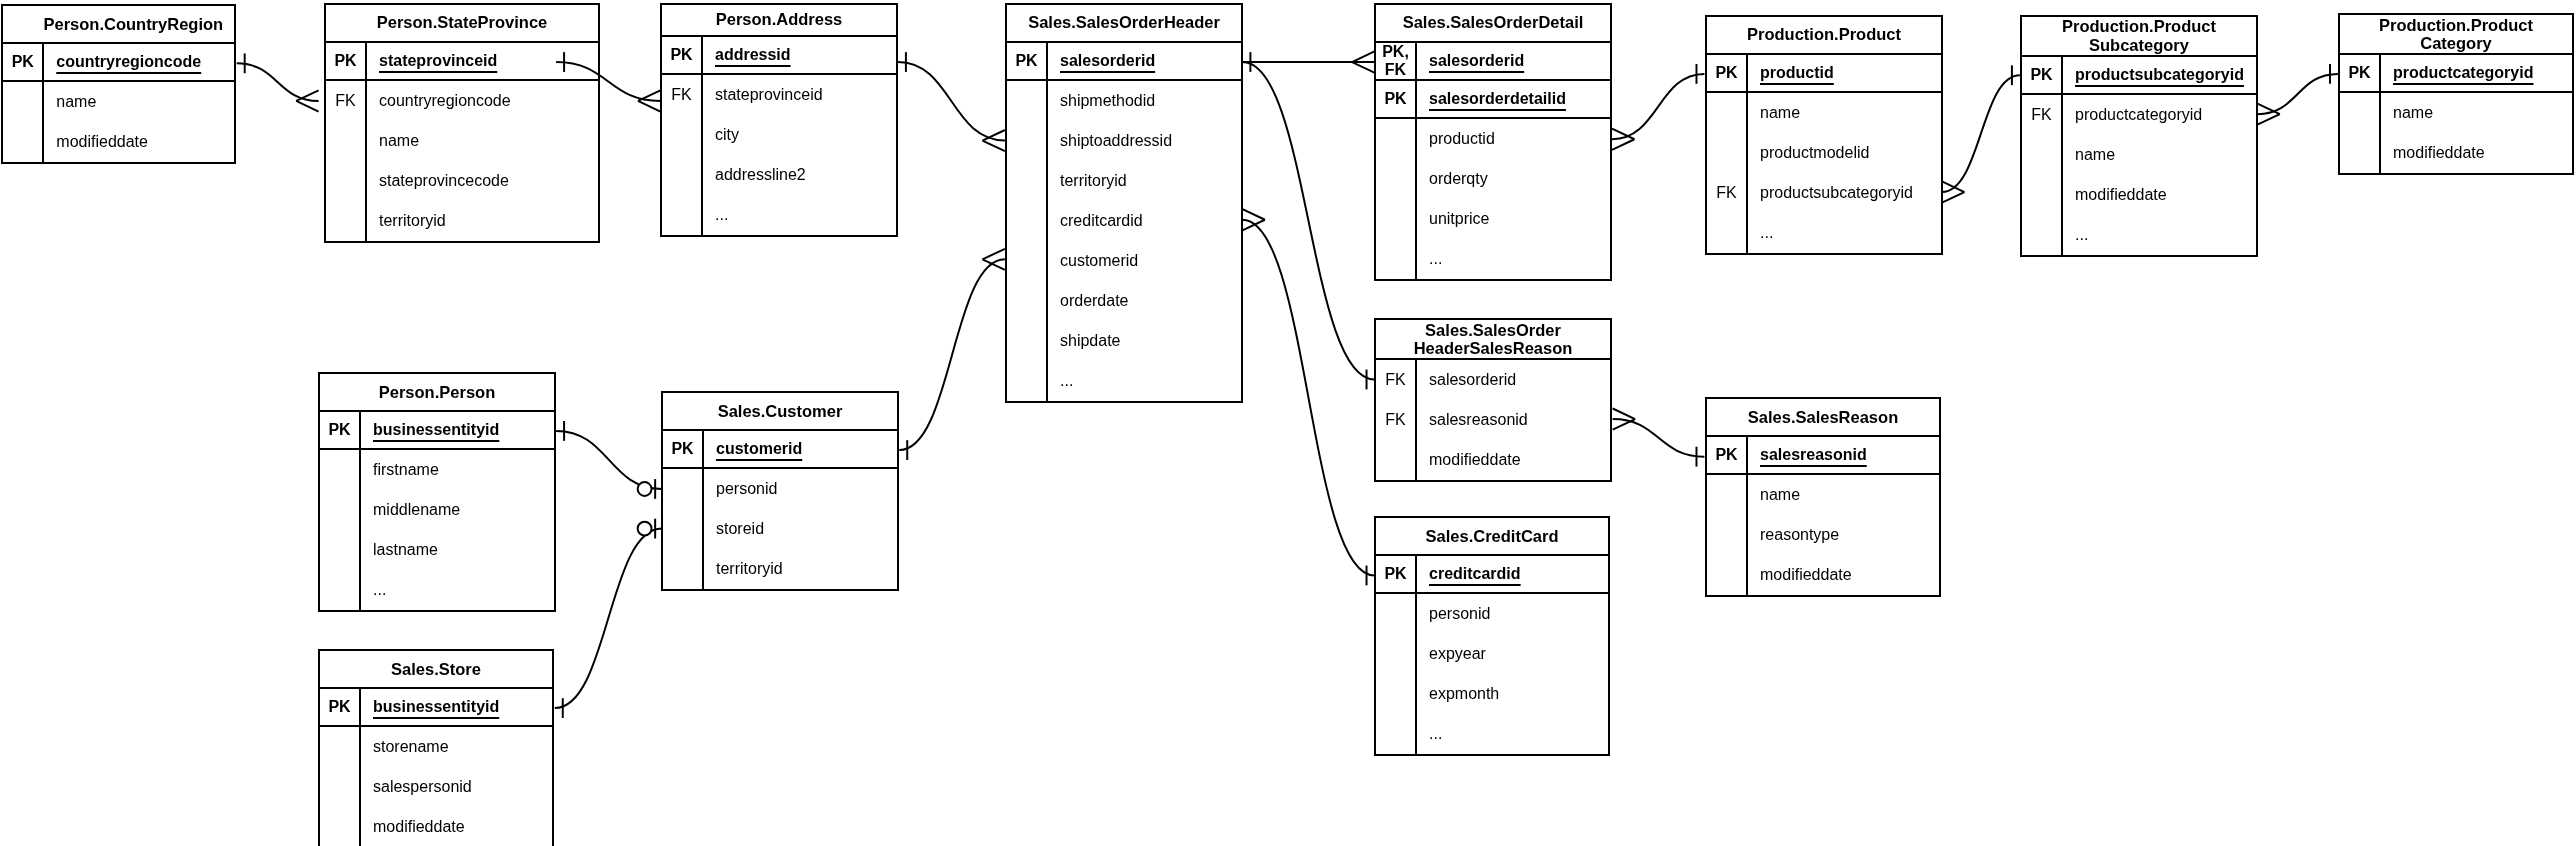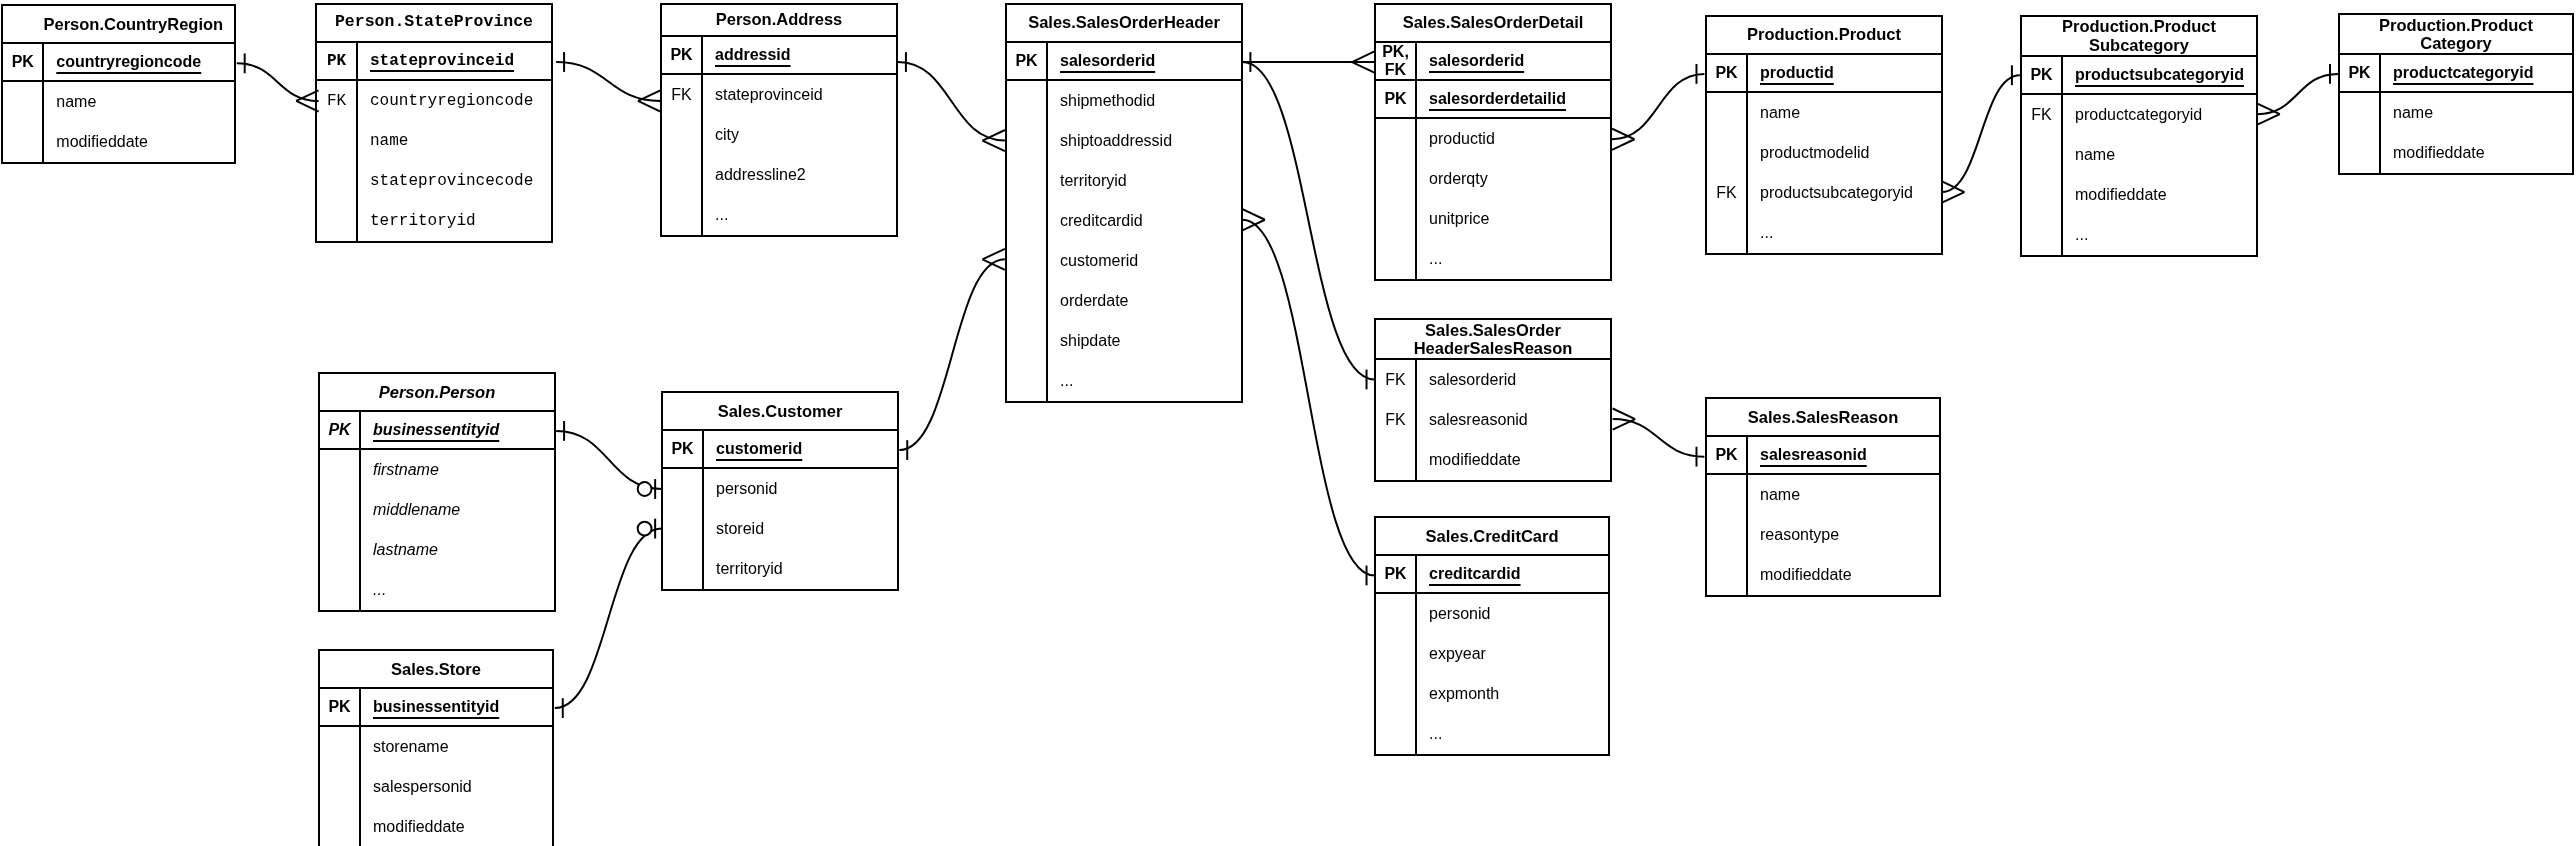--- a/index.html
+++ b/index.html
@@ -136,21 +136,21 @@
         <div class="namecol">
           <div class="nm">
             <span>name</span>
           </div>
           <div class="nm">
             <span>modifieddate</span>
           </div>
         </div>
       </div>
     </div>
-    <div class="entity" style="left: 315px; top: 2.6px; width: 238px; font-family: Liberation Mono, monospace;">
+    <div class="entity" style="left: 324px; top: 2.6px; width: 276px;">
       <div class="etitle" style="height: 38px;">
         <span>Person.StateProvince</span>
       </div>
       <div class="krow">
         <div class="kcell">
           <span class="bold">PK</span>
         </div>
         <div class="ncell">
           <span class="pkname">stateprovinceid</span>
         </div>
@@ -570,21 +570,21 @@
           </div>
           <div class="nm">
             <span>expmonth</span>
           </div>
           <div class="nm">
             <span>...</span>
           </div>
         </div>
       </div>
     </div>
-    <div class="entity" style="left: 318px; top: 372px; width: 238px; font-style: italic;">
+    <div class="entity" style="left: 318px; top: 372px; width: 238px;">
       <div class="etitle" style="height: 38px;">
         <span>Person.Person</span>
       </div>
       <div class="krow">
         <div class="kcell">
           <span class="bold">PK</span>
         </div>
         <div class="ncell">
           <span class="pkname">businessentityid</span>
         </div>

